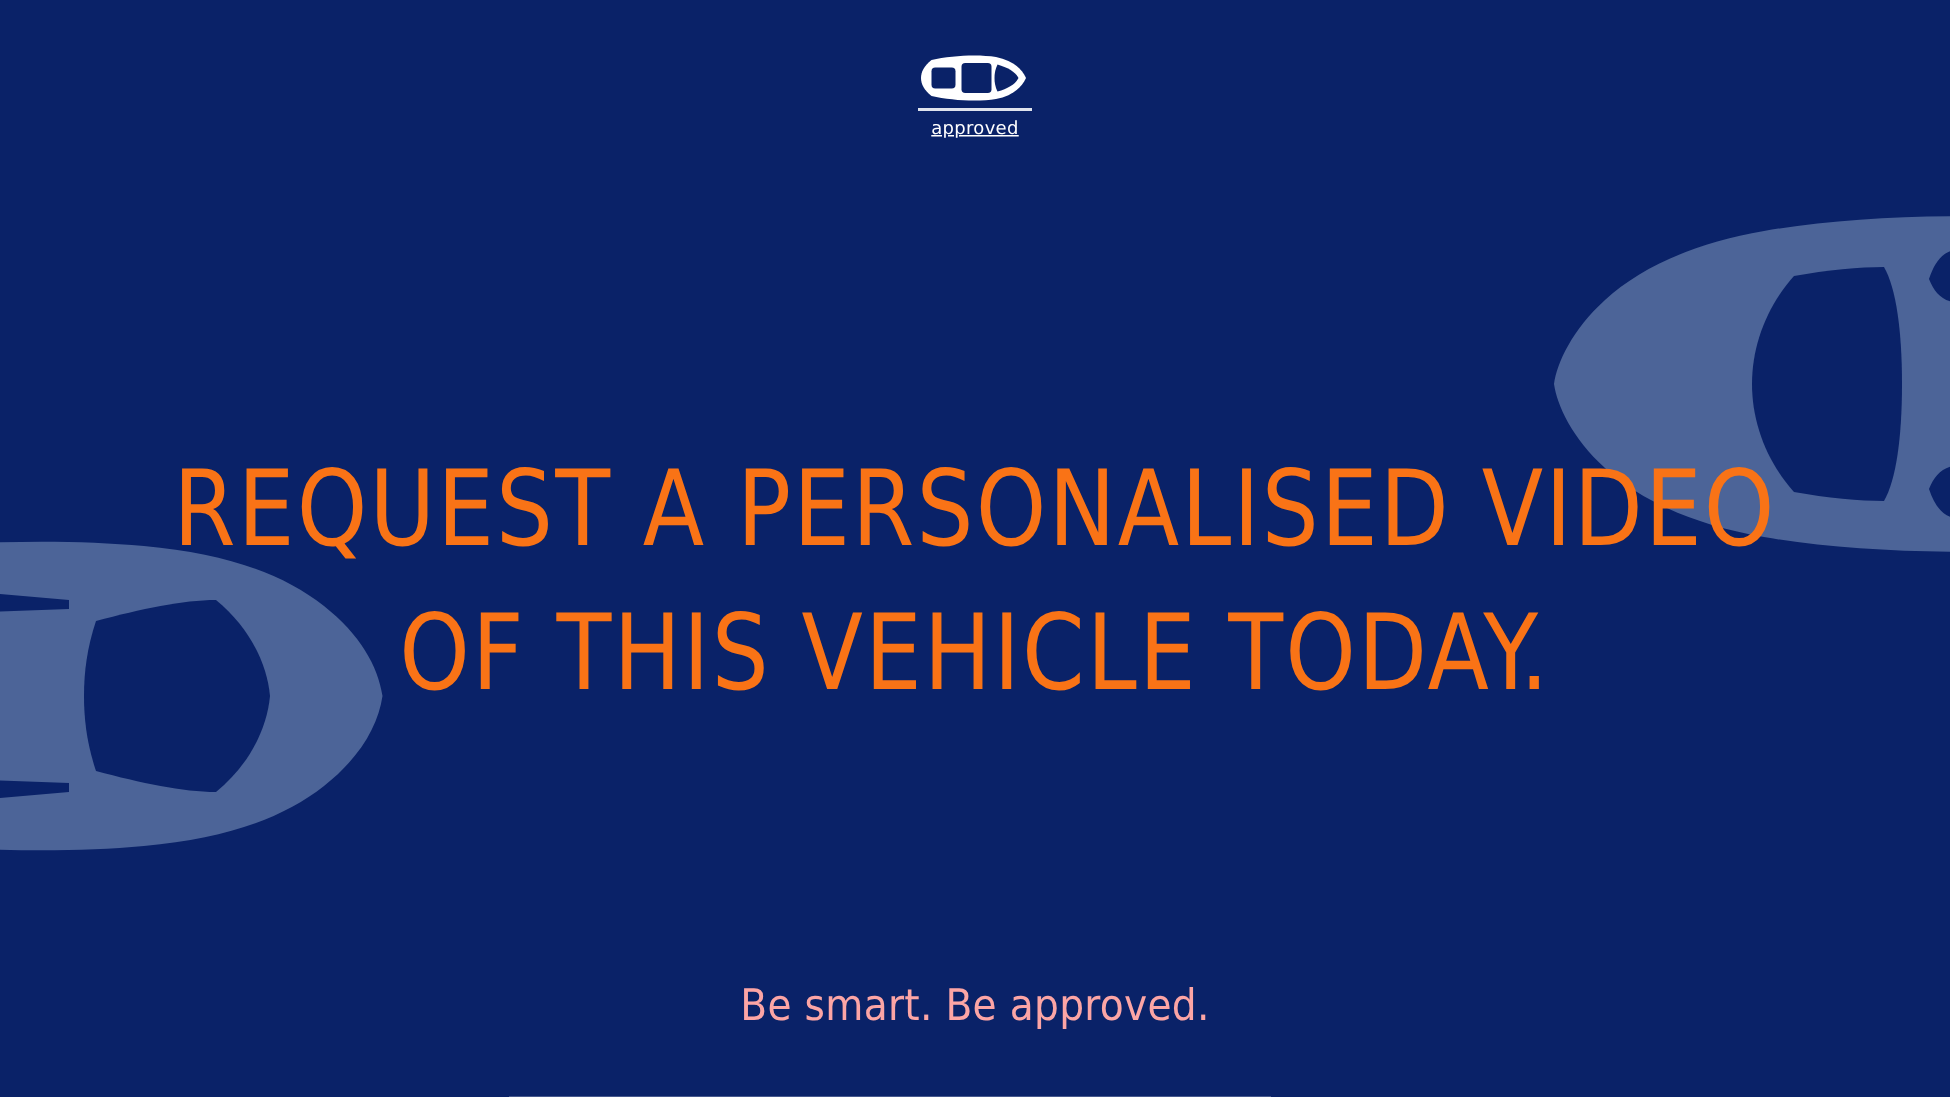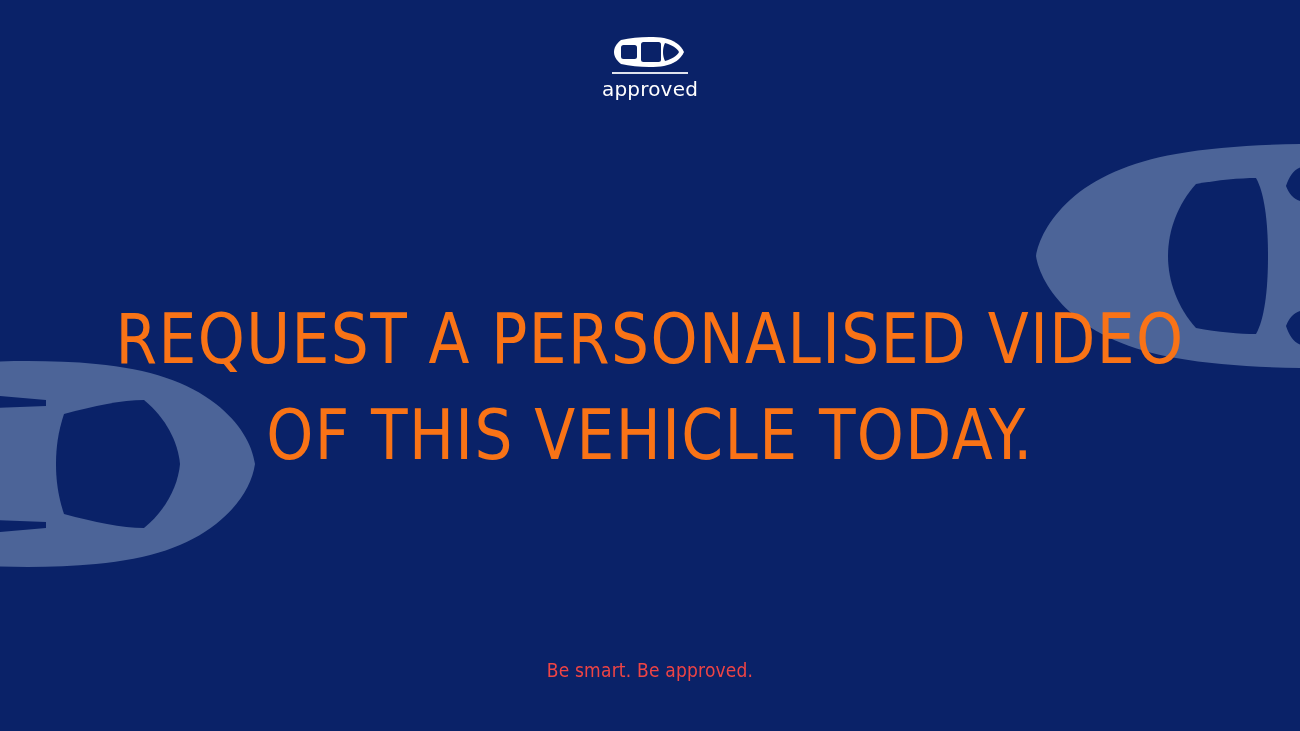--- a/index.html
+++ b/index.html
@@ -58,25 +58,26 @@
   #brand-rule {
     width: 76px;
     height: 2px;
     background: #F2F4F9;
     margin-top: 4px;
     opacity: 0.92;
   }
   #brand-word {
     margin-top: 5px;
     color: #FFFFFF;
-    font-size: 20px;
+    font-size: 12px;
     letter-spacing: 0.2px;
     font-weight: 400;
     font-family: "DejaVu Sans", sans-serif;
     line-height: 1;
+    text-decoration: underline;
   }
 
   
   #headline {
     position: absolute;
     left: 0;
     right: 0;
     top: 270px;
     text-align: center;
     color: #f97316;
@@ -92,23 +93,23 @@
     transform: scaleX(0.95);
   }
 
   
   #tagline {
     position: absolute;
     left: 0;
     right: 0;
     top: 655px;
     text-align: center;
-    color: #ef4444;
+    color: #fca5a5;
     font-family: "DejaVu Sans Condensed", "Liberation Sans Narrow", "Liberation Sans", sans-serif;
-    font-size: 19px;
+    font-size: 29px;
     line-height: 30px;
     font-weight: 400;
     letter-spacing: 0.2px;
   }
 </style>
 </head>
 <body>
 
 <div id="stage">
 

